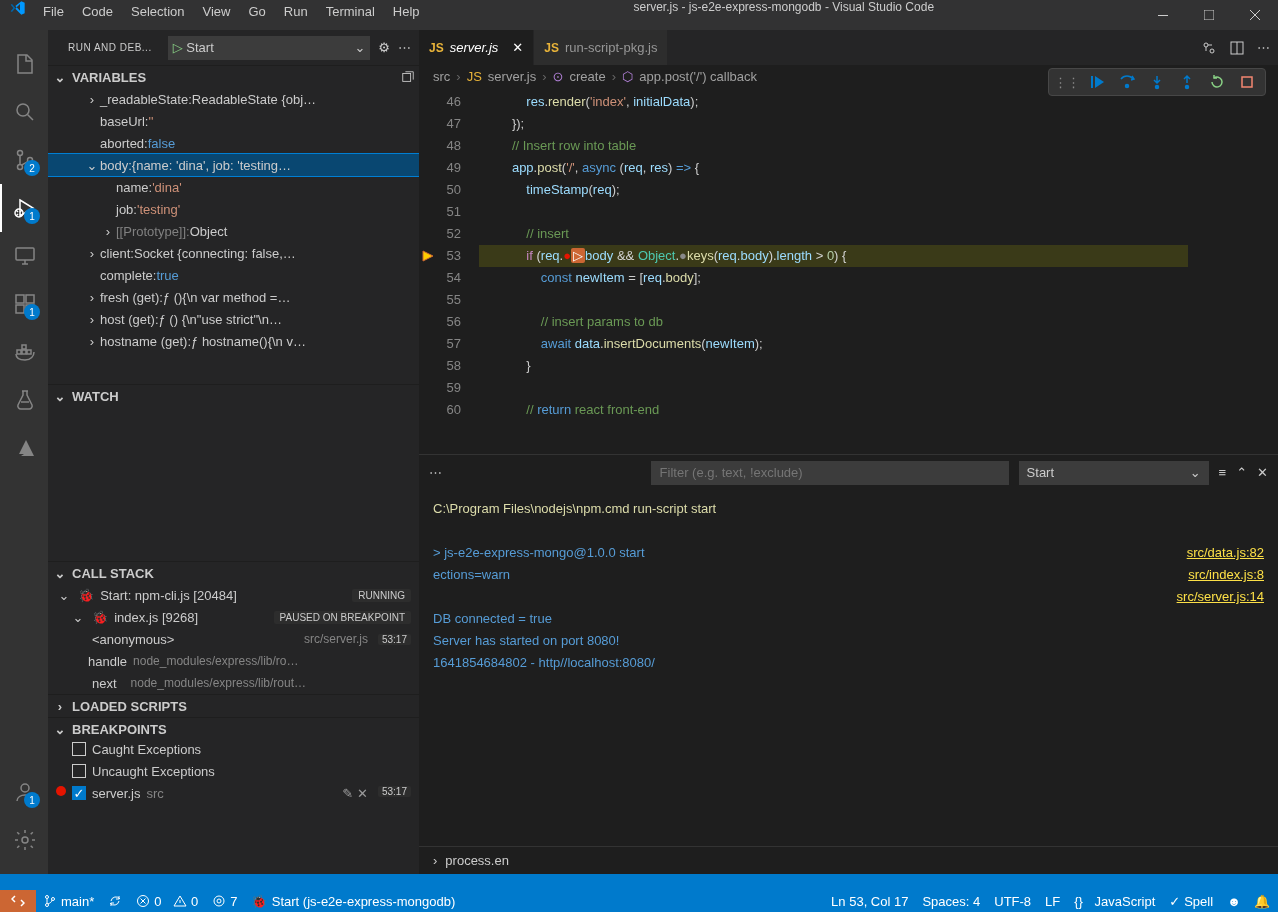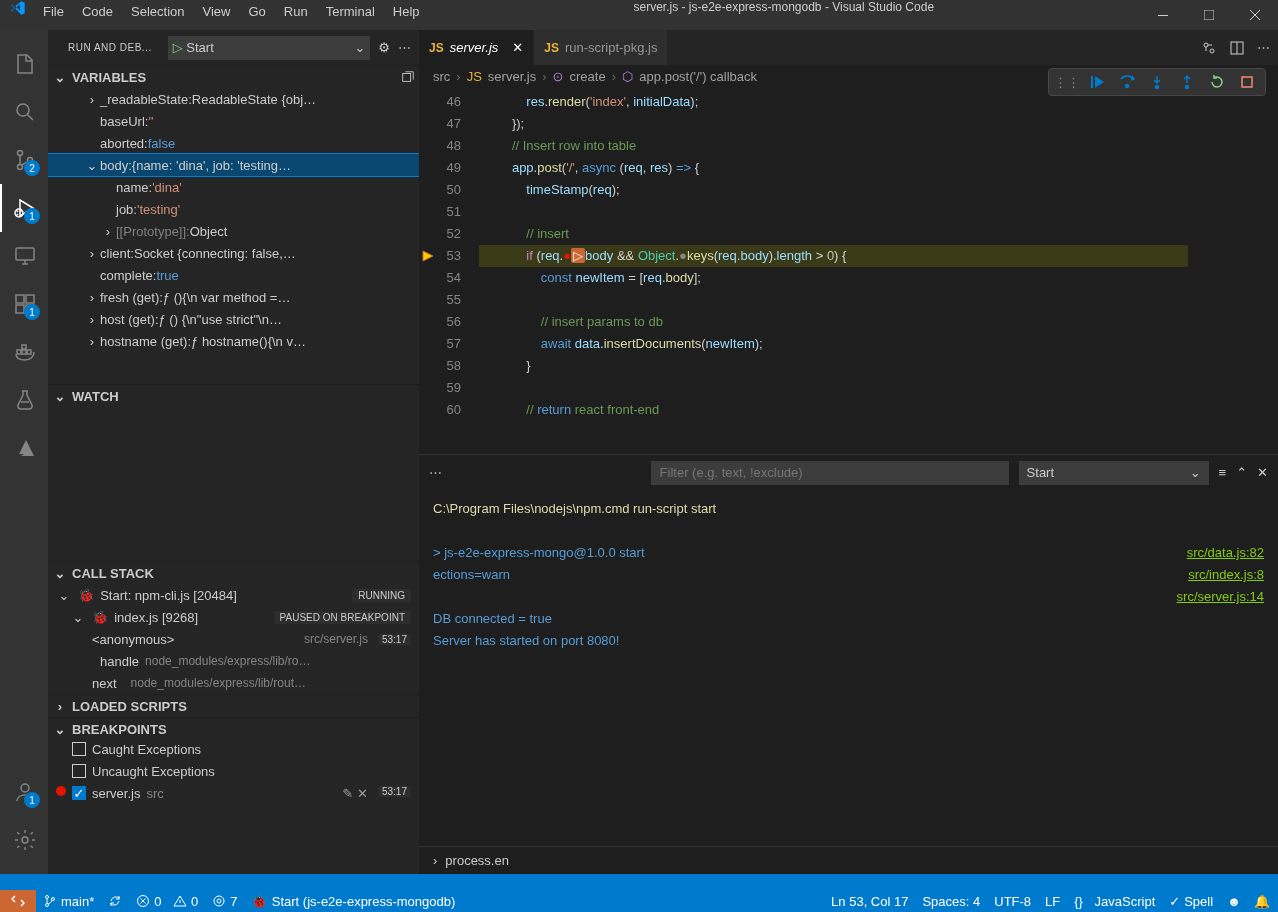--- a/index.html
+++ b/index.html
@@ -72,21 +72,21 @@
 .glyph-margin{position:absolute;left:2px;width:18px}
 .glyph{position:absolute;width:14px;height:14px}
 .terminal{height:420px;background:#1e1e1e;border-top:1px solid #333;display:flex;flex-direction:column}
 .term-header{height:35px;display:flex;align-items:center;padding:0 10px;gap:10px}
 .term-filter{flex:0 0 358px;height:24px;background:#3c3c3c;border:1px solid #3c3c3c;color:#ccc;padding:0 8px;outline:none;margin-left:auto}
 .term-select{width:190px;height:24px;background:#3c3c3c;display:flex;align-items:center;padding:0 8px;justify-content:space-between}
 .term-body{flex:1;padding:8px 14px;font-family:Consolas,monospace;font-size:14px;position:relative;line-height:22px}
 .term-cmd{color:#dcdcaa}
 .term-blue{color:#569cd6}
 .term-links{position:absolute;right:14px;top:52px;text-align:right;font-family:Consolas,monospace}
-.term-link{text-decoration:underline;color:#84cc16;display:block;line-height:22px}
+.term-link{text-decoration:underline;color:#fde047;display:block;line-height:22px}
 .repl-input{height:28px;border-top:1px solid #333;display:flex;align-items:center;padding:0 14px;font-family:Consolas,monospace;gap:8px;color:#ccc}
 .statusbar{height:38px;background:#007acc;display:flex;align-items:flex-end;color:#fff;font-size:12px}
 .sb-dbg{background:#cc6633;height:22px;width:36px;display:flex;align-items:center;justify-content:center}
 .sb-item{padding:0 7px;height:22px;display:flex;align-items:center;gap:4px}
 .sb-right{margin-left:auto;display:flex}
 svg{display:block}
 .hdr-action{color:#ccc;margin-left:auto}
 .section-actions{margin-left:auto;display:flex;gap:4px;opacity:0.7}
 .bp-circle{width:10px;height:10px;border-radius:50%;background:#e51400}
 </style>
@@ -338,21 +338,21 @@
           <span class="chev">⌄</span>
           <span>🐞</span>
           <span>index.js [9268]</span>
           <span class="cs-tag">PAUSED ON BREAKPOINT</span>
         </div>
         <div class="callstack-row" style="padding-left:44px">
           <span>&lt;anonymous&gt;</span>
           <span class="cs-path">src/server.js</span>
           <span class="cs-line">53:17</span>
         </div>
-        <div class="callstack-row" style="padding-left:52px">
+        <div class="callstack-row" style="padding-left:40px">
           <span>handle</span>
           <span class="cs-path" style="margin-left:0">node_modules/express/lib/ro…</span>
         </div>
         <div class="callstack-row" style="padding-left:44px">
           <span>next</span>
           <span class="cs-path" style="margin-left:8px">node_modules/express/lib/rout…</span>
         </div>
       </div>
     </div>
 
@@ -516,20 +516,21 @@
         <span style="color:#ccc">✕</span>
       </div>
       <div class="term-body">
         <div class="term-cmd">C:\Program Files\nodejs\npm.cmd run-script start</div>
         <br>
         <div class="term-blue">&gt; js-e2e-express-mongo@1.0.0 start</div>
         <div class="term-blue">ections=warn</div>
         <br>
         <div class="term-blue">DB connected = true</div>
         <div class="term-blue">Server has started on port 8080!</div>
+        <div class="term-blue">1641854684802 - http//localhost:8080/</div>
         <div class="term-links">
           <span class="term-link">src/data.js:82</span>
           <span class="term-link">src/index.js:8</span>
           <span class="term-link">src/server.js:14</span>
         </div>
       </div>
       <div class="repl-input">
         <span>›</span>
         <span>process.en</span>
       </div>

